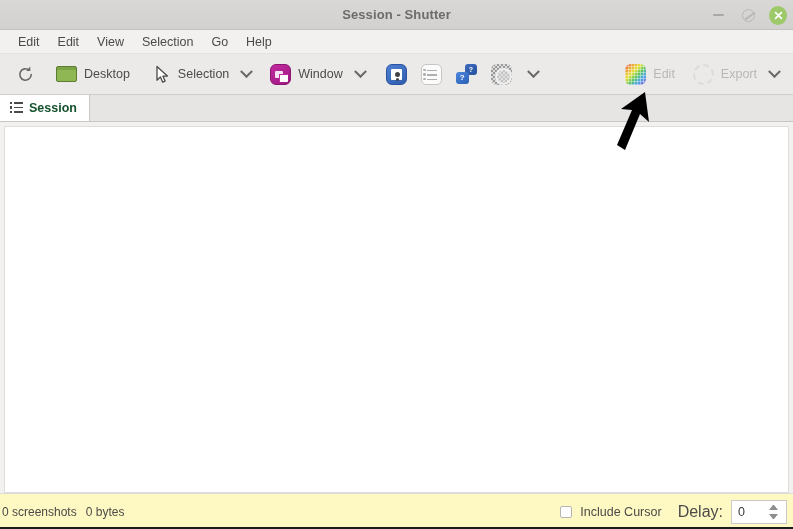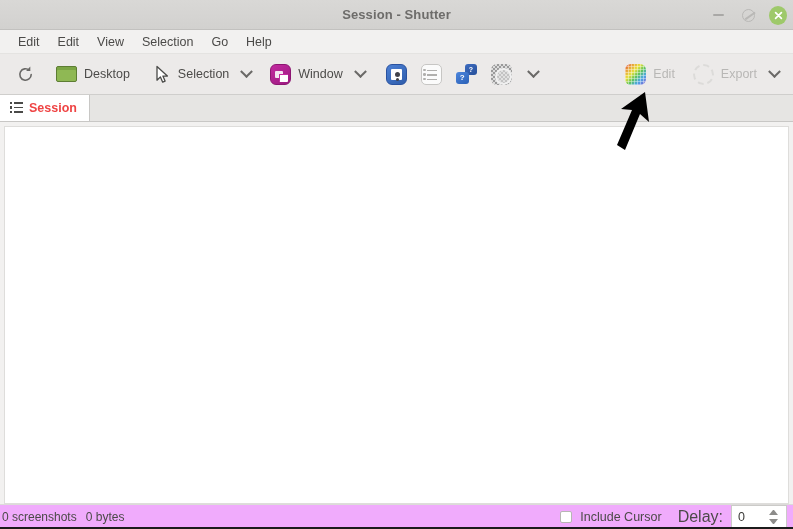--- a/index.html
+++ b/index.html
@@ -110,34 +110,34 @@
   .ic-cursor { width:17px; height:19px; }
 
   
   .tabbar {
     height:27px; min-height:27px; background:#e6e5e3;
     border-bottom:1px solid #c8c7c5; display:flex; align-items:flex-end; padding-left:0;
   }
   .tab {
     height:27px; display:flex; align-items:center; gap:6px; padding:0 12px 0 10px;
     background:#ffffff; border-right:1px solid #c8c7c5;
-    font-size:12.5px; font-weight:bold; color:#ef4444; cursor:pointer; user-select:none;
+    font-size:12.5px; font-weight:bold; color:#14532d; cursor:pointer; user-select:none;
   }
   .tab-ic { width:13px; height:11px; position:relative; flex:none; }
   .tab-ic i { position:absolute; left:4px; width:9px; height:1.6px; background:#4a4a48; }
   .tab-ic i:before{content:""; position:absolute; left:-4px; top:-0.4px; width:2.4px; height:2.4px; background:#4a4a48;}
   .tab-ic i:nth-child(1){top:0px;} .tab-ic i:nth-child(2){top:4.5px;} .tab-ic i:nth-child(3){top:9px;}
 
   
   .canvas-wrap { flex:1; background:#f2f1f0; padding:4px 4px 0 4px; }
   .canvas { width:100%; height:100%; background:#ffffff; border:1px solid #dedddb; }
 
   
   .statusbar {
-    height:25px; min-height:25px; background:#f0abfc;
+    height:36px; min-height:25px; background:#fef9c3;
     border-top:1px solid #dcdbd9;
     display:flex; align-items:center; padding:0 6px 0 0; gap:0;
     position:relative;
   }
   .status-text { font-size:12px; color:#4b4a48; padding-left:2px; white-space:nowrap; }
   .chk { width:12px; height:12px; border:1px solid #b7b6b4; background:#fff; border-radius:2px; cursor:pointer; flex:none; }
   .chk-label { font-size:12.5px; color:#4b4a48; margin-left:8px; cursor:pointer; user-select:none; }
   .delay-label { font-size:16px; color:#4b4a48; margin-left:16px; }
   .spin {
     margin-left:8px; width:56px; height:24px; background:#fff; border:1px solid #cbcac8;

